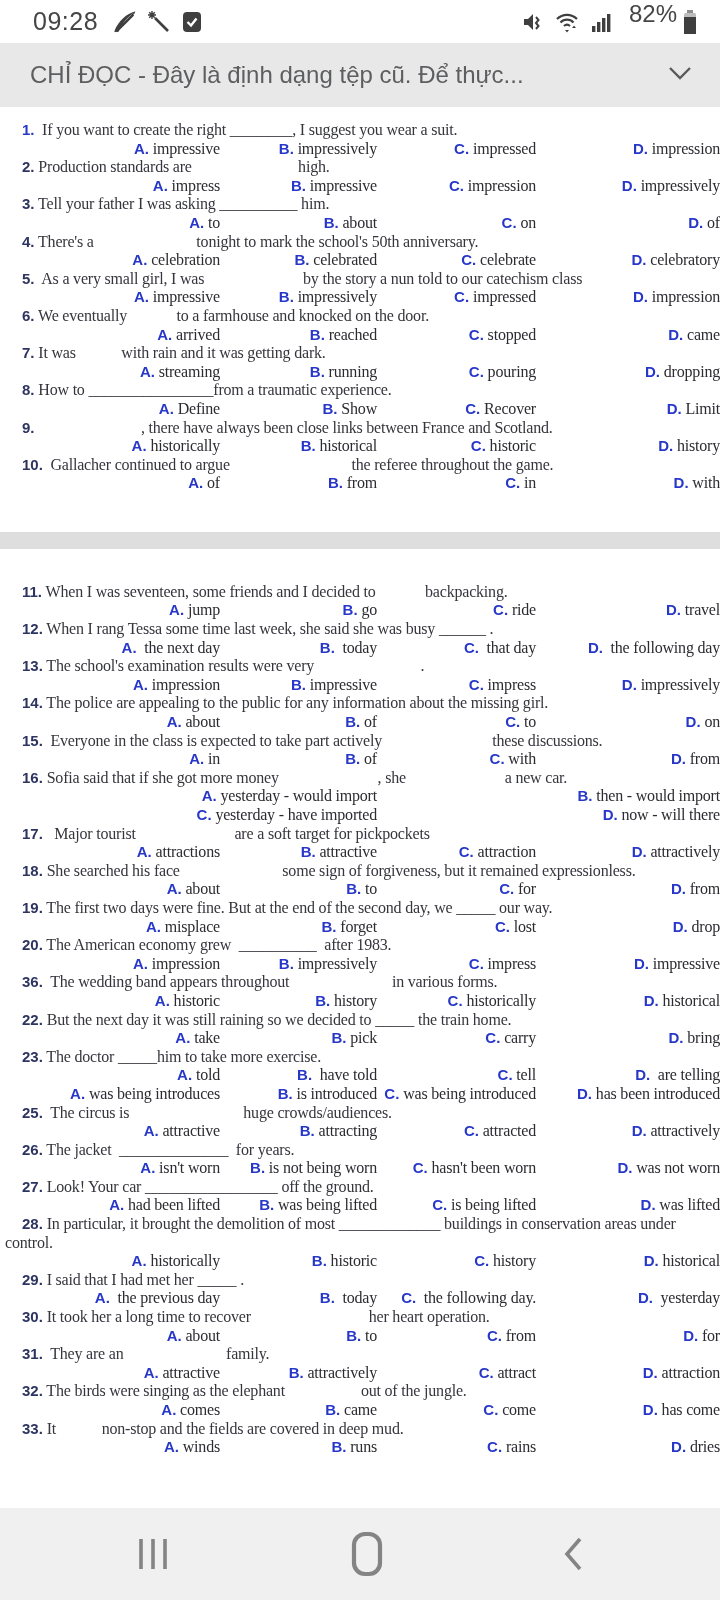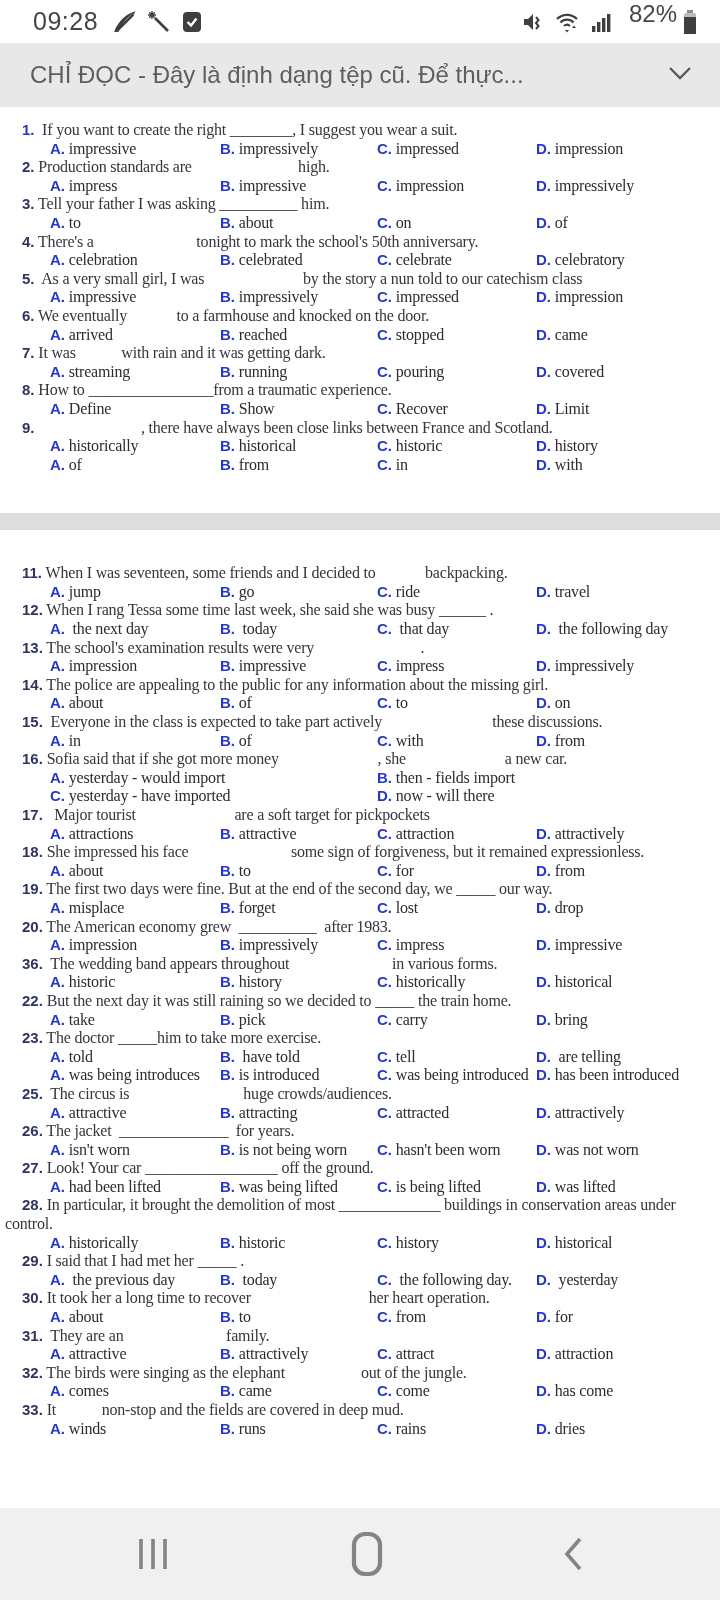--- a/index.html
+++ b/index.html
@@ -22,21 +22,21 @@
   .page-gap{height:17px;background:#dedede;}
   .q-line{padding-left:5px;text-indent:17px;line-height:18.6px;font-size:16px;
           font-family:"Liberation Serif","DejaVu Serif",serif;color:#35353d;
           letter-spacing:-0.2px;white-space:pre;overflow:hidden;}
   .q-line.wrap{white-space:pre-wrap;overflow:visible;}
   .qnum{font-family:"Liberation Sans",sans-serif;font-weight:bold;font-size:15px;
         color:var(--navy,#2d3460);letter-spacing:0;}
   .qnum.blue{color:var(--blue,#2737c8);}
   .opts{display:grid;padding-left:50px;line-height:18.6px;height:18.6px;
         font-family:"Liberation Serif","DejaVu Serif",serif;font-size:16px;color:#2b2b31;
-        letter-spacing:-0.2px;white-space:pre;}
+        letter-spacing:-0.2px;white-space:pre;text-align:right;}
   .opts4{grid-template-columns:170px 157px 159px 1fr;}
   .opts2{grid-template-columns:327px 1fr;}
   .opt{white-space:pre;overflow:visible;}
   .letter{font-family:"Liberation Sans",sans-serif;font-weight:bold;font-size:15px;
           color:var(--blue,#2737c8);letter-spacing:0;}
   
   .navbar{position:absolute;left:0;bottom:0;width:720px;height:92px;background:#f0f0f0;
           display:flex;align-items:center;justify-content:space-between;padding:0 130px;box-sizing:border-box;}
   .nav-btn{background:none;border:none;padding:6px;cursor:pointer;display:flex;align-items:center;}
 </style>
@@ -116,45 +116,46 @@
         <div class="opts opts4"><span class="opt"><b class="letter">A.</b><span> impress</span></span><span class="opt"><b class="letter">B.</b><span> impressive</span></span><span class="opt"><b class="letter">C.</b><span> impression</span></span><span class="opt"><b class="letter">D.</b><span> impressively</span></span></div>
         <div class="q-line"><b class="qnum">3.</b><span class="q-text"> Tell your father I was asking __________ him.</span></div>
         <div class="opts opts4"><span class="opt"><b class="letter">A.</b><span> to</span></span><span class="opt"><b class="letter">B.</b><span> about</span></span><span class="opt"><b class="letter">C.</b><span> on</span></span><span class="opt"><b class="letter">D.</b><span> of</span></span></div>
         <div class="q-line"><b class="qnum">4.</b><span class="q-text"> There's a                           tonight to mark the school's 50th anniversary.</span></div>
         <div class="opts opts4"><span class="opt"><b class="letter">A.</b><span> celebration</span></span><span class="opt"><b class="letter">B.</b><span> celebrated</span></span><span class="opt"><b class="letter">C.</b><span> celebrate</span></span><span class="opt"><b class="letter">D.</b><span> celebratory</span></span></div>
         <div class="q-line"><b class="qnum">5.</b><span class="q-text">  As a very small girl, I was                          by the story a nun told to our catechism class</span></div>
         <div class="opts opts4"><span class="opt"><b class="letter">A.</b><span> impressive</span></span><span class="opt"><b class="letter">B.</b><span> impressively</span></span><span class="opt"><b class="letter">C.</b><span> impressed</span></span><span class="opt"><b class="letter">D.</b><span> impression</span></span></div>
         <div class="q-line"><b class="qnum">6.</b><span class="q-text"> We eventually             to a farmhouse and knocked on the door.</span></div>
         <div class="opts opts4"><span class="opt"><b class="letter">A.</b><span> arrived</span></span><span class="opt"><b class="letter">B.</b><span> reached</span></span><span class="opt"><b class="letter">C.</b><span> stopped</span></span><span class="opt"><b class="letter">D.</b><span> came</span></span></div>
         <div class="q-line"><b class="qnum">7.</b><span class="q-text"> It was            with rain and it was getting dark.</span></div>
-        <div class="opts opts4"><span class="opt"><b class="letter">A.</b><span> streaming</span></span><span class="opt"><b class="letter">B.</b><span> running</span></span><span class="opt"><b class="letter">C.</b><span> pouring</span></span><span class="opt"><b class="letter">D.</b><span> covered</span></span></div>
+        <div class="opts opts4"><span class="opt"><b class="letter">A.</b><span> streaming</span></span><span class="opt"><b class="letter">B.</b><span> running</span></span><span class="opt"><b class="letter">C.</b><span> pouring</span></span><span class="opt"><b class="letter">D.</b><span> dropping</span></span></div>
         <div class="q-line"><b class="qnum">8.</b><span class="q-text"> How to ________________from a traumatic experience.</span></div>
         <div class="opts opts4"><span class="opt"><b class="letter">A.</b><span> Define</span></span><span class="opt"><b class="letter">B.</b><span> Show</span></span><span class="opt"><b class="letter">C.</b><span> Recover</span></span><span class="opt"><b class="letter">D.</b><span> Limit</span></span></div>
         <div class="q-line"><b class="qnum">9.</b><span class="q-text">                            , there have always been close links between France and Scotland.</span></div>
         <div class="opts opts4"><span class="opt"><b class="letter">A.</b><span> historically</span></span><span class="opt"><b class="letter">B.</b><span> historical</span></span><span class="opt"><b class="letter">C.</b><span> historic</span></span><span class="opt"><b class="letter">D.</b><span> history</span></span></div>
+        <div class="q-line"><b class="qnum">10.</b><span class="q-text">  Gallacher continued to argue                                the referee throughout the game.</span></div>
         <div class="opts opts4"><span class="opt"><b class="letter">A.</b><span> of</span></span><span class="opt"><b class="letter">B.</b><span> from</span></span><span class="opt"><b class="letter">C.</b><span> in</span></span><span class="opt"><b class="letter">D.</b><span> with</span></span></div>
       </section>
     <div class="page-gap"></div>
     <section class="page page-2">
         <div class="q-line"><b class="qnum">11.</b><span class="q-text"> When I was seventeen, some friends and I decided to             backpacking.</span></div>
         <div class="opts opts4"><span class="opt"><b class="letter">A.</b><span> jump</span></span><span class="opt"><b class="letter">B.</b><span> go</span></span><span class="opt"><b class="letter">C.</b><span> ride</span></span><span class="opt"><b class="letter">D.</b><span> travel</span></span></div>
         <div class="q-line"><b class="qnum">12.</b><span class="q-text"> When I rang Tessa some time last week, she said she was busy ______ .</span></div>
         <div class="opts opts4"><span class="opt"><b class="letter">A.</b><span>  the next day</span></span><span class="opt"><b class="letter">B.</b><span>  today</span></span><span class="opt"><b class="letter">C.</b><span>  that day</span></span><span class="opt"><b class="letter">D.</b><span>  the following day</span></span></div>
         <div class="q-line"><b class="qnum">13.</b><span class="q-text"> The school's examination results were very                            .</span></div>
         <div class="opts opts4"><span class="opt"><b class="letter">A.</b><span> impression</span></span><span class="opt"><b class="letter">B.</b><span> impressive</span></span><span class="opt"><b class="letter">C.</b><span> impress</span></span><span class="opt"><b class="letter">D.</b><span> impressively</span></span></div>
         <div class="q-line"><b class="qnum">14.</b><span class="q-text"> The police are appealing to the public for any information about the missing girl.</span></div>
         <div class="opts opts4"><span class="opt"><b class="letter">A.</b><span> about</span></span><span class="opt"><b class="letter">B.</b><span> of</span></span><span class="opt"><b class="letter">C.</b><span> to</span></span><span class="opt"><b class="letter">D.</b><span> on</span></span></div>
         <div class="q-line"><b class="qnum">15.</b><span class="q-text">  Everyone in the class is expected to take part actively                             these discussions.</span></div>
         <div class="opts opts4"><span class="opt"><b class="letter">A.</b><span> in</span></span><span class="opt"><b class="letter">B.</b><span> of</span></span><span class="opt"><b class="letter">C.</b><span> with</span></span><span class="opt"><b class="letter">D.</b><span> from</span></span></div>
         <div class="q-line"><b class="qnum">16.</b><span class="q-text"> Sofia said that if she got more money                          , she                          a new car.</span></div>
-        <div class="opts opts2"><span class="opt"><b class="letter">A.</b><span> yesterday - would import</span></span><span class="opt"><b class="letter">B.</b><span> then - fields import</span></span></div>
+        <div class="opts opts2"><span class="opt"><b class="letter">A.</b><span> yesterday - would import</span></span><span class="opt"><b class="letter">B.</b><span> then - would import</span></span></div>
         <div class="opts opts2"><span class="opt"><b class="letter">C.</b><span> yesterday - have imported</span></span><span class="opt"><b class="letter">D.</b><span> now - will there</span></span></div>
         <div class="q-line"><b class="qnum">17.</b><span class="q-text">   Major tourist                          are a soft target for pickpockets</span></div>
         <div class="opts opts4"><span class="opt"><b class="letter">A.</b><span> attractions</span></span><span class="opt"><b class="letter">B.</b><span> attractive</span></span><span class="opt"><b class="letter">C.</b><span> attraction</span></span><span class="opt"><b class="letter">D.</b><span> attractively</span></span></div>
-        <div class="q-line"><b class="qnum">18.</b><span class="q-text"> She impressed his face                           some sign of forgiveness, but it remained expressionless.</span></div>
+        <div class="q-line"><b class="qnum">18.</b><span class="q-text"> She searched his face                           some sign of forgiveness, but it remained expressionless.</span></div>
         <div class="opts opts4"><span class="opt"><b class="letter">A.</b><span> about</span></span><span class="opt"><b class="letter">B.</b><span> to</span></span><span class="opt"><b class="letter">C.</b><span> for</span></span><span class="opt"><b class="letter">D.</b><span> from</span></span></div>
         <div class="q-line"><b class="qnum">19.</b><span class="q-text"> The first two days were fine. But at the end of the second day, we _____ our way.</span></div>
         <div class="opts opts4"><span class="opt"><b class="letter">A.</b><span> misplace</span></span><span class="opt"><b class="letter">B.</b><span> forget</span></span><span class="opt"><b class="letter">C.</b><span> lost</span></span><span class="opt"><b class="letter">D.</b><span> drop</span></span></div>
         <div class="q-line"><b class="qnum">20.</b><span class="q-text"> The American economy grew  __________  after 1983.</span></div>
         <div class="opts opts4"><span class="opt"><b class="letter">A.</b><span> impression</span></span><span class="opt"><b class="letter">B.</b><span> impressively</span></span><span class="opt"><b class="letter">C.</b><span> impress</span></span><span class="opt"><b class="letter">D.</b><span> impressive</span></span></div>
         <div class="q-line"><b class="qnum">36.</b><span class="q-text">  The wedding band appears throughout                           in various forms.</span></div>
         <div class="opts opts4"><span class="opt"><b class="letter">A.</b><span> historic</span></span><span class="opt"><b class="letter">B.</b><span> history</span></span><span class="opt"><b class="letter">C.</b><span> historically</span></span><span class="opt"><b class="letter">D.</b><span> historical</span></span></div>
         <div class="q-line"><b class="qnum">22.</b><span class="q-text"> But the next day it was still raining so we decided to _____ the train home.</span></div>
         <div class="opts opts4"><span class="opt"><b class="letter">A.</b><span> take</span></span><span class="opt"><b class="letter">B.</b><span> pick</span></span><span class="opt"><b class="letter">C.</b><span> carry</span></span><span class="opt"><b class="letter">D.</b><span> bring</span></span></div>
         <div class="q-line"><b class="qnum">23.</b><span class="q-text"> The doctor _____him to take more exercise.</span></div>

